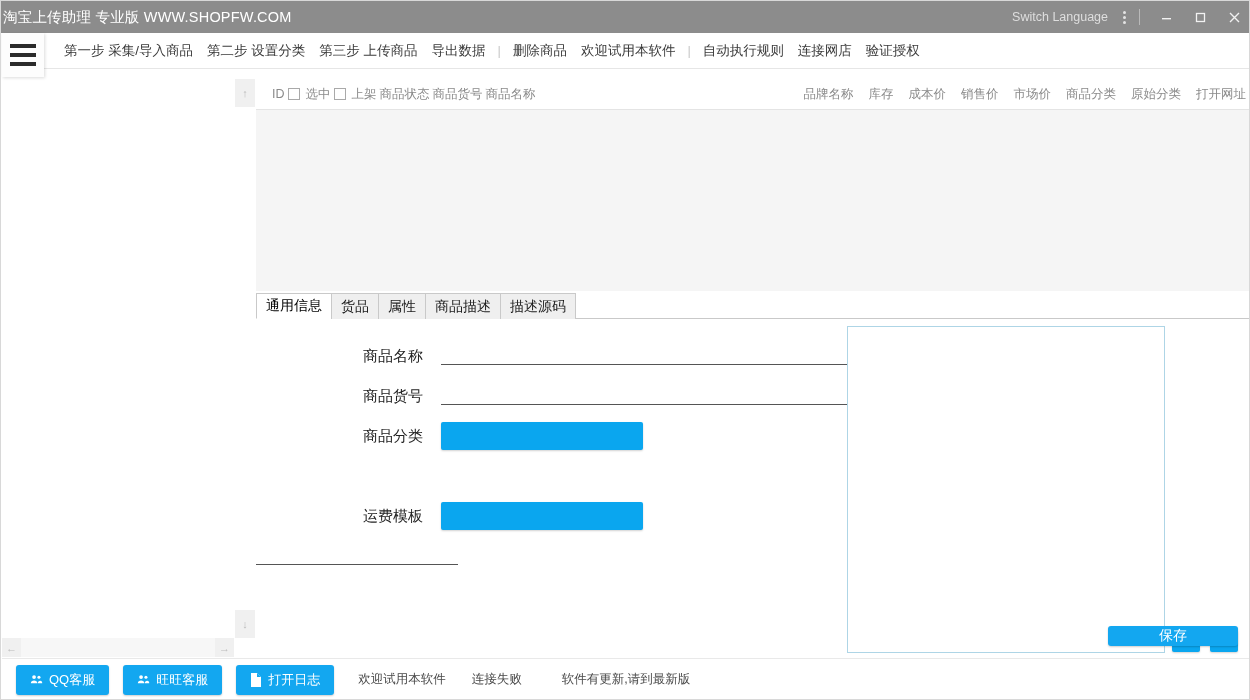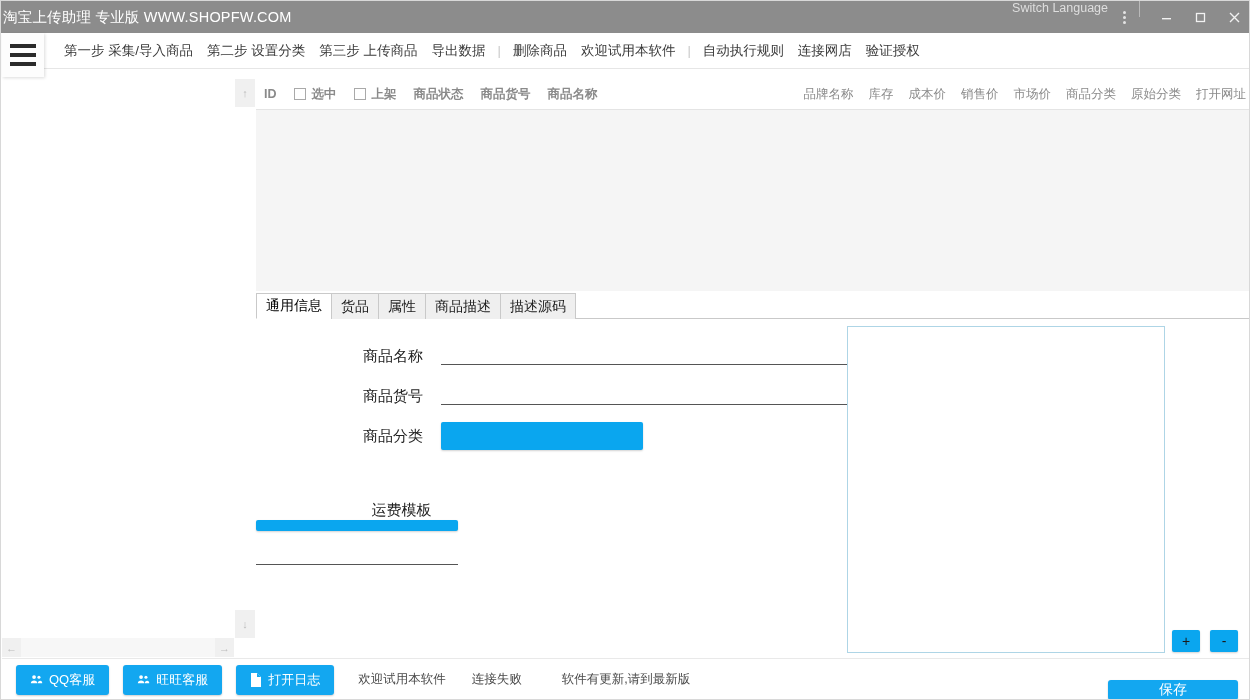--- a/index.html
+++ b/index.html
@@ -21,21 +21,21 @@
   .titlebar {
     position: absolute; left: 0; top: 0; width: 1250px; height: 32px;
     background: #8c8c8c;
     display: flex; align-items: center;
   }
   .title-text {
     color: #ffffff; font-size: 14.5px; padding-left: 2px;
     letter-spacing: .2px; white-space: nowrap;
   }
   .tb-right {
-    margin-left: auto; display: flex; height: 32px;
+    margin-left: auto; display: flex; align-items: center; height: 32px;
   }
   .switch-lang {
     color: #dedede; font-size: 12.5px; padding: 0 6px; white-space: nowrap;
   }
   .kebab {
     width: 20px; height: 32px; display: flex; flex-direction: column;
     align-items: center; justify-content: center; gap: 2px;
   }
   .kebab i { width: 3px; height: 3px; background: #e3e3e3; border-radius: 50%; display: block; }
   .tb-sep { width: 1px; height: 16px; background: #b9b9b9; margin: 0 9px 0 5px; }
@@ -103,21 +103,21 @@
     background: #f5f5f5; overflow: hidden;
   }
   .thead {
     height: 31px; background: #ffffff; border-bottom: 1px solid #e4e4e4;
     display: flex; align-items: center; position: relative;
   }
   .th {
     font-size: 12.5px; color: #8a8a8a; white-space: nowrap;
     display: flex; align-items: center; gap: 6px;
   }
-  .th-left { display: flex; align-items: center; gap: 17px; padding-left: 8px; font-weight: bold; }
+  .th-left { display: flex; align-items: center; gap: 3px; padding-left: 16px; }
   .th-right { display: flex; align-items: center; gap: 15px; margin-left: auto; padding-right: 4px; }
   .chk {
     width: 12px; height: 12px; border: 1px solid #a9a9a9; background: #fff;
     display: inline-block;
   }
   .tbody { height: 181px; background: #f5f5f5; }
 
   
   .tabs {
     position: absolute; left: 255px; top: 292px; width: 994px; height: 26px;
@@ -175,21 +175,21 @@
     height: 30px; background: #13a7f0; color: #ffffff; border-radius: 3px;
     display: flex; align-items: center; justify-content: space-between; gap: 6px;
     font-size: 13px; padding: 0 14px; margin-left: 14px;
     box-shadow: 0 1px 2px rgba(0,0,0,.2); white-space: nowrap;
   }
   .bbtn svg { display: block; }
   .status {
     font-size: 12.5px; color: #4a4a4a; white-space: nowrap;
   }
   .save-btn {
-    position: absolute; right: 11px; top: 679px;
+    position: absolute; right: 11px; top: 625px;
     width: 130px; height: 20px; background: #13a7f0; color: #ffffff;
     display: flex; align-items: center; justify-content: center;
     font-size: 14px; border-radius: 3px; box-shadow: 0 1px 2px rgba(0,0,0,.2);
   }
 </style>
 </head>
 <body>
 
 <div id="app">
 
@@ -321,21 +321,21 @@
         <div class="funderline" style="width: 420px;"></div>
       </div>
       <div class="frow" style="top: 62px;">
         <div class="flabel">商品货号</div>
         <div class="funderline" style="width: 420px;"></div>
       </div>
       <div class="frow" style="top: 102px;">
         <div class="flabel">商品分类</div>
         <div class="fselect" style="width: 202px;"></div>
       </div>
-      <div class="frow" style="top: 182px; flex-direction: column;">
+      <div class="frow" style="top: 182px;">
         <div class="flabel">运费模板</div>
         <div class="fselect" style="width: 202px;"></div>
       </div>
       <div class="frow" style="top: 222px;">
         <div class="funderline" style="width: 202px;"></div>
       </div>
     </div>
 
   <div class="preview"></div>
   <div class="pv-btn pv-plus">+</div>

